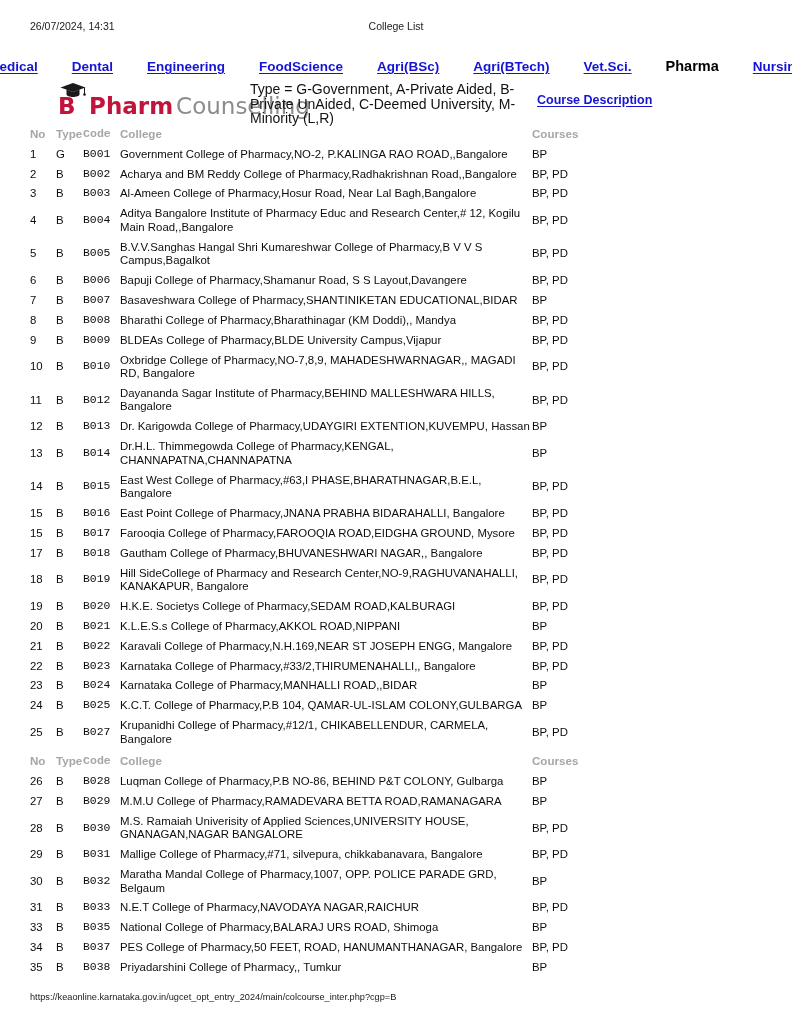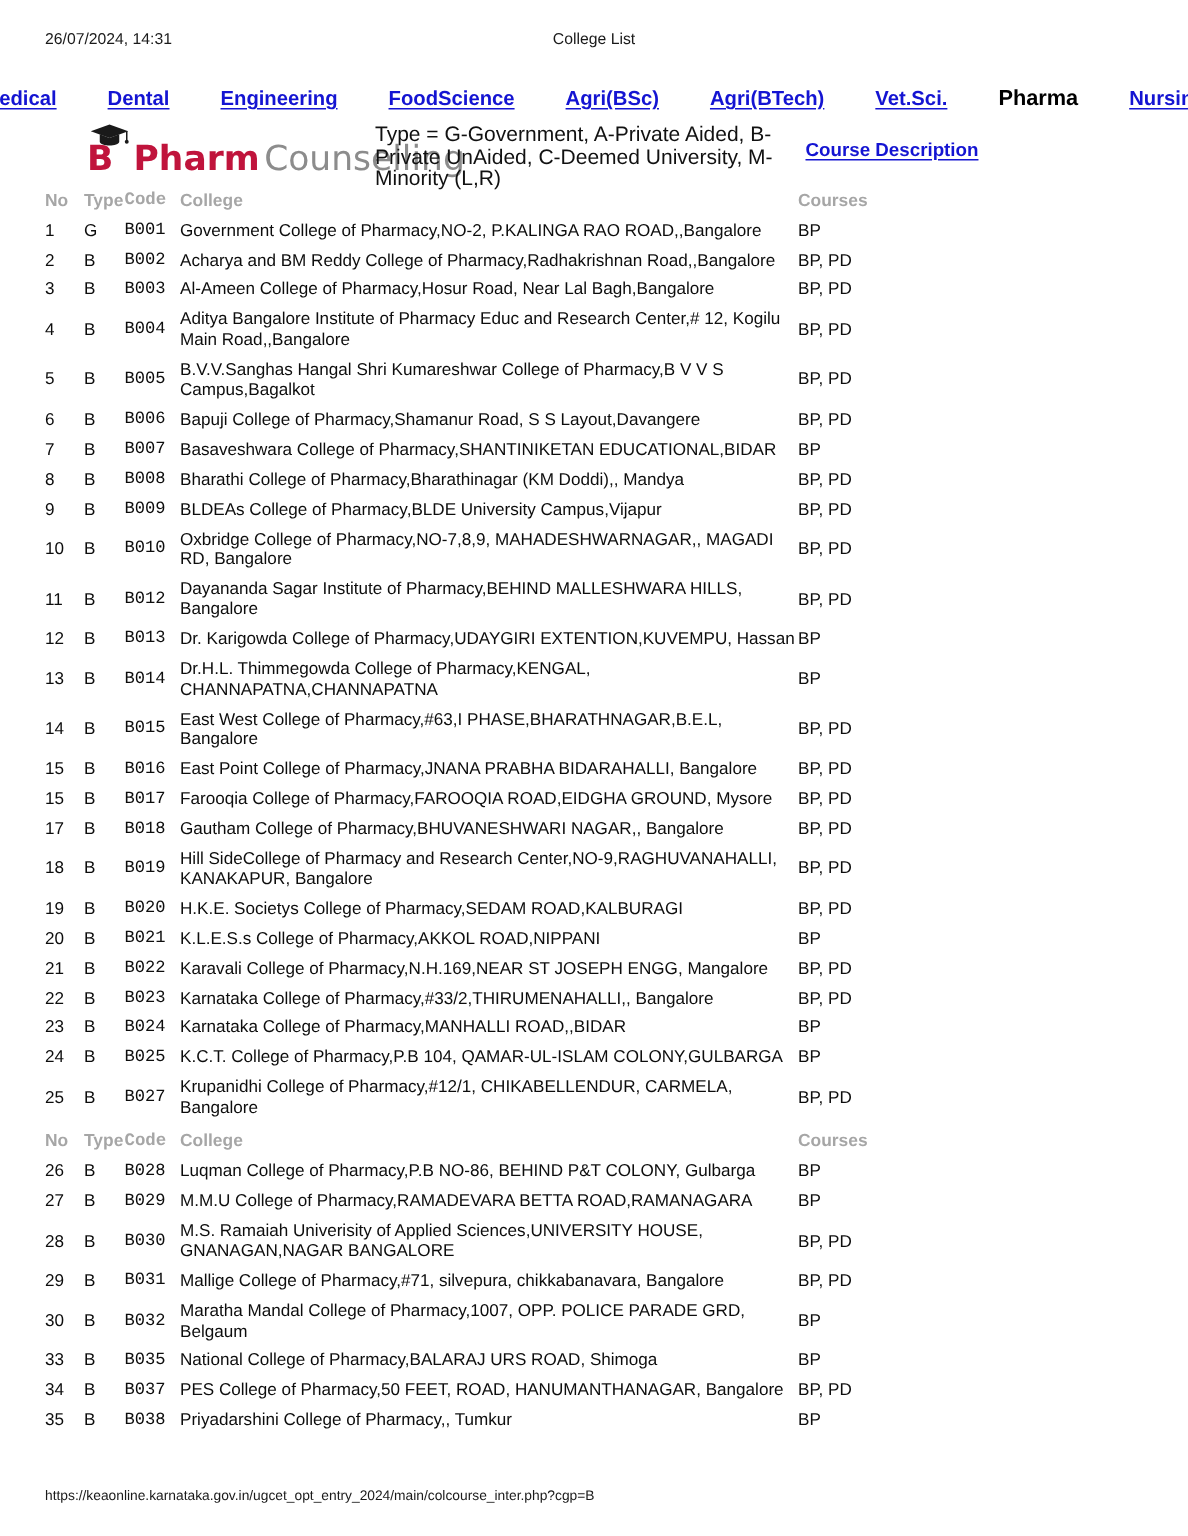--- a/index.html
+++ b/index.html
@@ -475,20 +475,27 @@
           <td class="col-crs">BP, PD</td>
         </tr>
         <tr class="datarow">
           <td class="col-no">30</td>
           <td class="col-type">B</td>
           <td class="col-code">B032</td>
           <td class="col-coll">Maratha Mandal College of Pharmacy,1007, OPP. POLICE PARADE GRD, Belgaum</td>
           <td class="col-crs">BP</td>
         </tr>
         <tr class="datarow">
+          <td class="col-no">31</td>
+          <td class="col-type">B</td>
+          <td class="col-code">B033</td>
+          <td class="col-coll">N.E.T College of Pharmacy,NAVODAYA NAGAR,RAICHUR</td>
+          <td class="col-crs">BP, PD</td>
+        </tr>
+        <tr class="datarow">
           <td class="col-no">33</td>
           <td class="col-type">B</td>
           <td class="col-code">B035</td>
           <td class="col-coll">National College of Pharmacy,BALARAJ URS ROAD, Shimoga</td>
           <td class="col-crs">BP</td>
         </tr>
         <tr class="datarow">
           <td class="col-no">34</td>
           <td class="col-type">B</td>
           <td class="col-code">B037</td>

